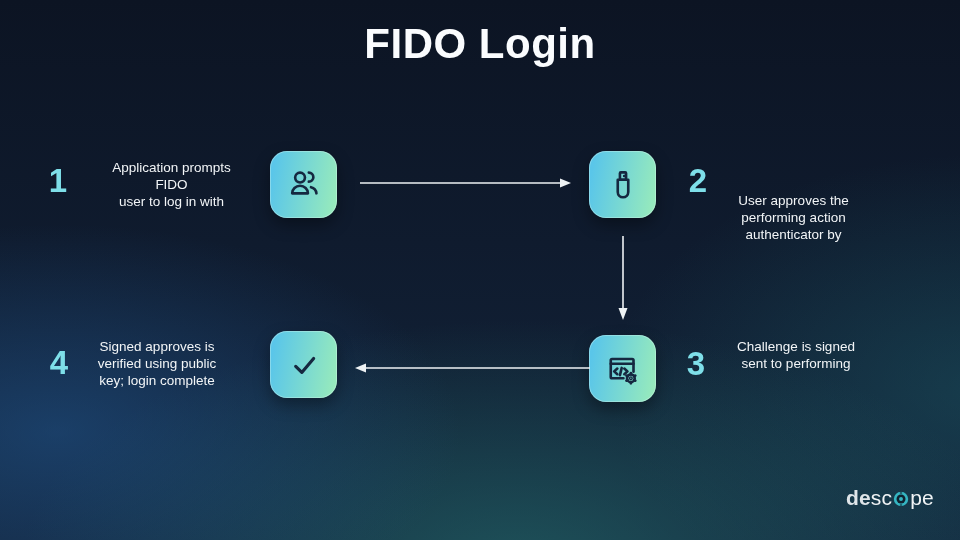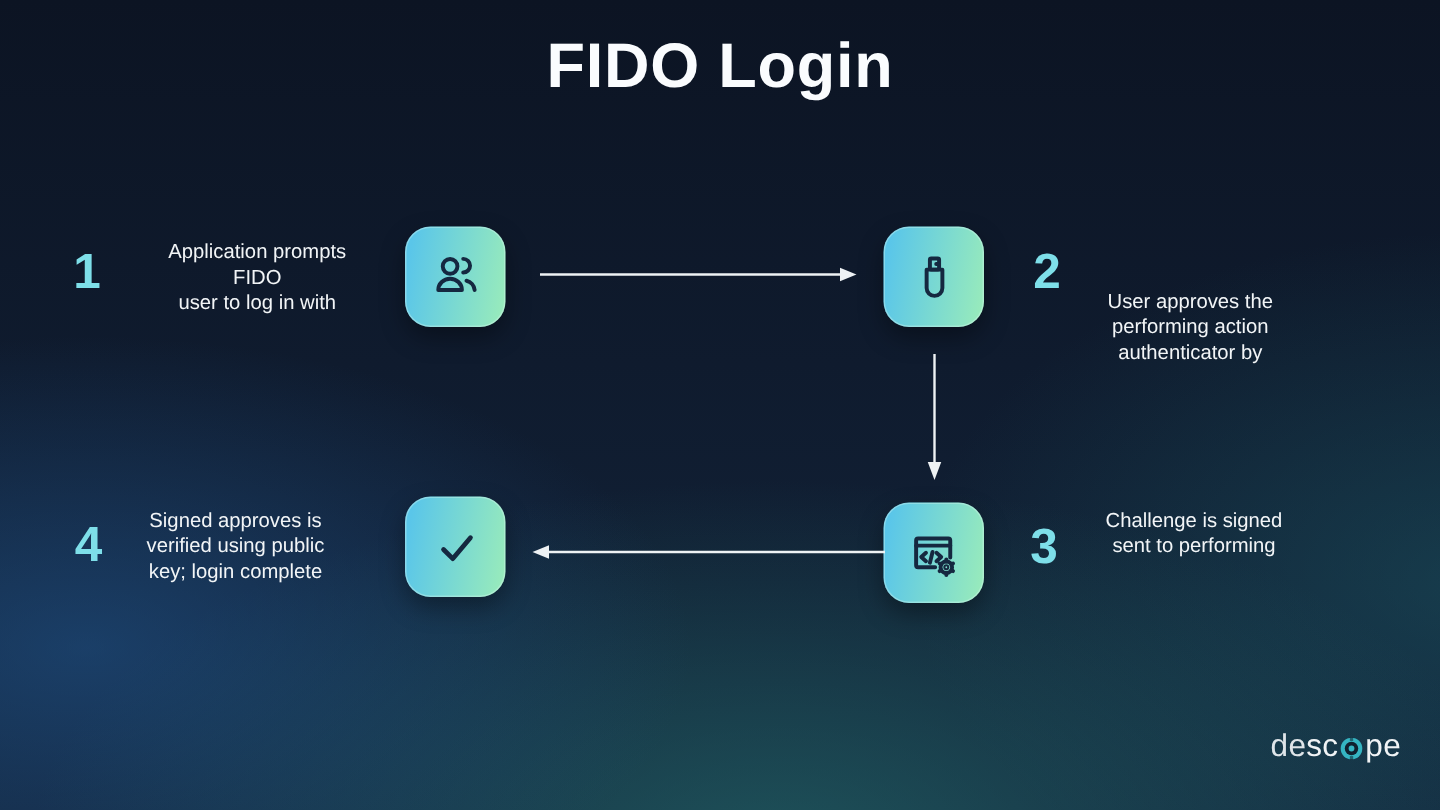--- a/index.html
+++ b/index.html
@@ -51,21 +51,21 @@
   .arrow { position: absolute; }
   .arrow line { stroke: #eef2f4; stroke-width: 1.6; }
   .arrow polygon { fill: #eef2f4; }
 
   .logo {
     position: absolute; right: 26px; top: 486px;
     display: flex; align-items: center;
     font-size: 21px; color: #f0f3f5;
     letter-spacing: 0.2px;
   }
-  .logo .lt { font-weight: 400; color: #dfe5e9; }
+  .logo .lt { font-weight: 700; color: #dfe5e9; }
   .logo .bd { font-weight: 400; }
   .logo-mark { display: inline-block; width: 16px; height: 16px; margin: 2px 1px 0 1px; }
 </style>
 </head>
 <body>
 
 <div class="slide">
 
   <div class="title">FIDO Login</div>
 

